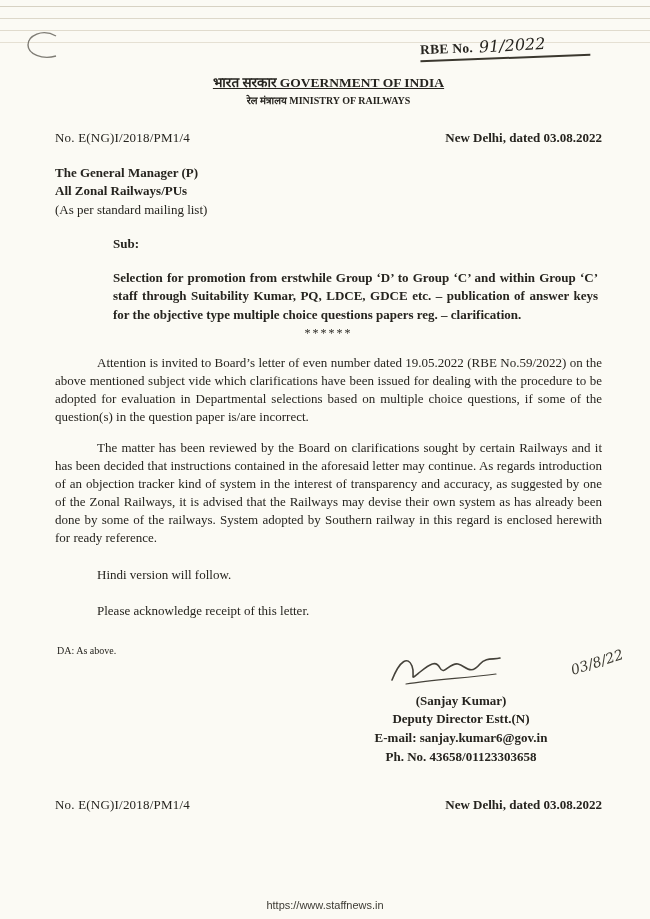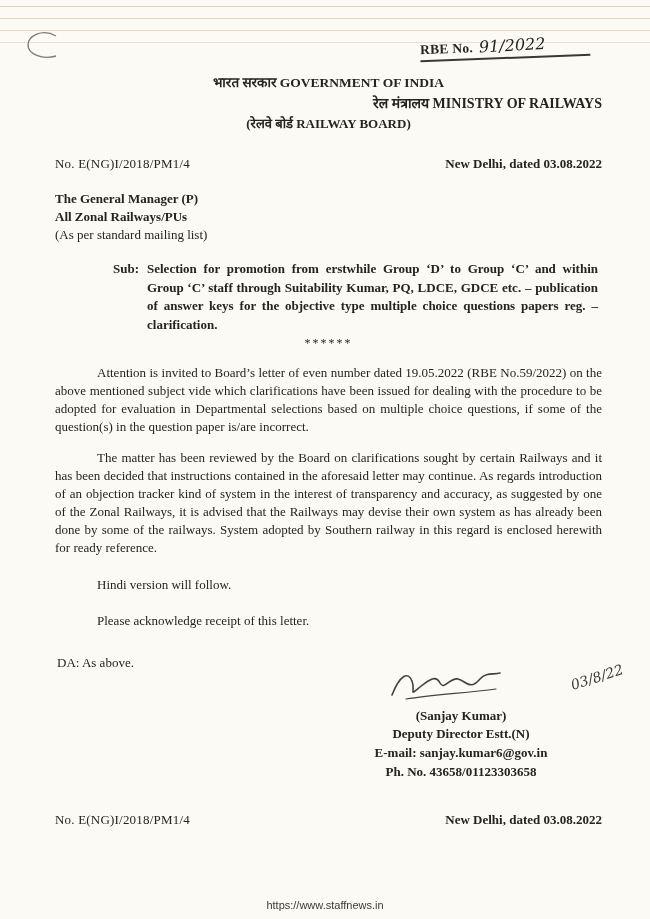--- a/index.html
+++ b/index.html
@@ -25,38 +25,38 @@
   .row{display:flex;justify-content:space-between;align-items:flex-end;}
   .handwrite{font-family:"DejaVu Serif", serif;font-style:italic;}
 
   .rbe{width:170px;margin-left:auto;margin-right:12px;margin-top:10px;
        border-bottom:2px solid #3b382f;padding-bottom:2px;
        transform:rotate(-2.2deg);display:flex;align-items:baseline;gap:6px;}
   .rbe-label{font-weight:bold;font-size:13.5px;letter-spacing:.3px;}
   .rbe-num{font-size:16px;transform:rotate(-1deg);}
 
   .letterhead{margin-top:14px;text-align:center;line-height:1.5;}
-  .lh1{font-size:13.5px;font-weight:bold;}
-  .lh2{font-size:14px;font-weight:bold;text-align:right;}
+  .lh1{font-size:13.5px;font-weight:bold;text-decoration:underline;}
+  .lh2{font-size:10px;font-weight:bold;}
   .lh3{font-size:13px;font-weight:bold;}
 
   .refrow{margin-top:22px;font-size:13px;}
   .refno{letter-spacing:.2px;}
   .pdate{font-weight:bold;}
 
   .addr{margin-top:18px;font-size:13px;line-height:1.4;}
 
-  .subject{margin:16px 4px 0 58px;display:flex;font-size:13px;font-weight:bold;line-height:1.42;}
+  .subject{margin:16px 4px 0 58px;display:flex;font-size:13px;font-weight:bold;line-height:1.42;flex-direction:column;}
   .subject .lab{flex:0 0 34px;}
   .subject .txt{text-align:justify;}
   .stars{text-align:center;font-size:12px;letter-spacing:2px;margin-top:2px;}
 
   .para{font-size:13px;line-height:1.38;text-align:justify;text-indent:42px;margin:13px 0 0 0;}
   .note{font-size:13px;margin-top:20px;text-indent:42px;}
-  .da{font-size:13px;margin-top:26px;margin-left:2px;}
+  .da{font-size:10px;margin-top:26px;margin-left:2px;}
 
   .sigblock{width:270px;margin:-8px 6px 0 auto;text-align:center;font-size:13px;line-height:1.45;position:relative;}
   .sig-squiggle{position:relative;height:44px;}
   .sig-svg{position:absolute;left:60px;top:2px;}
   .sig-date{position:absolute;right:-28px;top:4px;font-size:14px;transform:rotate(-18deg);color:#3a382f;}
   .sig-name,.sig-desig,.sig-org,.sig-mail,.sig-ph{font-weight:bold;}
 
   .refrow2{margin-top:30px;font-size:13px;}
 
   .footer-url{position:absolute;bottom:8px;left:0;width:100%;text-align:center;
@@ -75,21 +75,20 @@
   <div class="content">
 
     <div class="rbe">
       <span class="rbe-label">RBE No.</span>
       <span class="rbe-num handwrite">91/2022</span>
     </div>
 
     <div class="letterhead">
       <div class="lh1">भारत सरकार GOVERNMENT OF INDIA</div>
       <div class="lh2">रेल मंत्रालय MINISTRY OF RAILWAYS</div>
-      <div class="lh3">(रेलवे बोर्ड RAILWAY BOARD)</div>
     </div>
 
     <div class="row refrow">
       <span class="refno">No. E(NG)I/2018/PM1/4</span>
       <span class="pdate">New Delhi, dated  03.08.2022</span>
     </div>
 
     <div class="addr">
       <div class="bold">The General Manager (P)</div>
       <div class="bold">All Zonal Railways/PUs</div>

